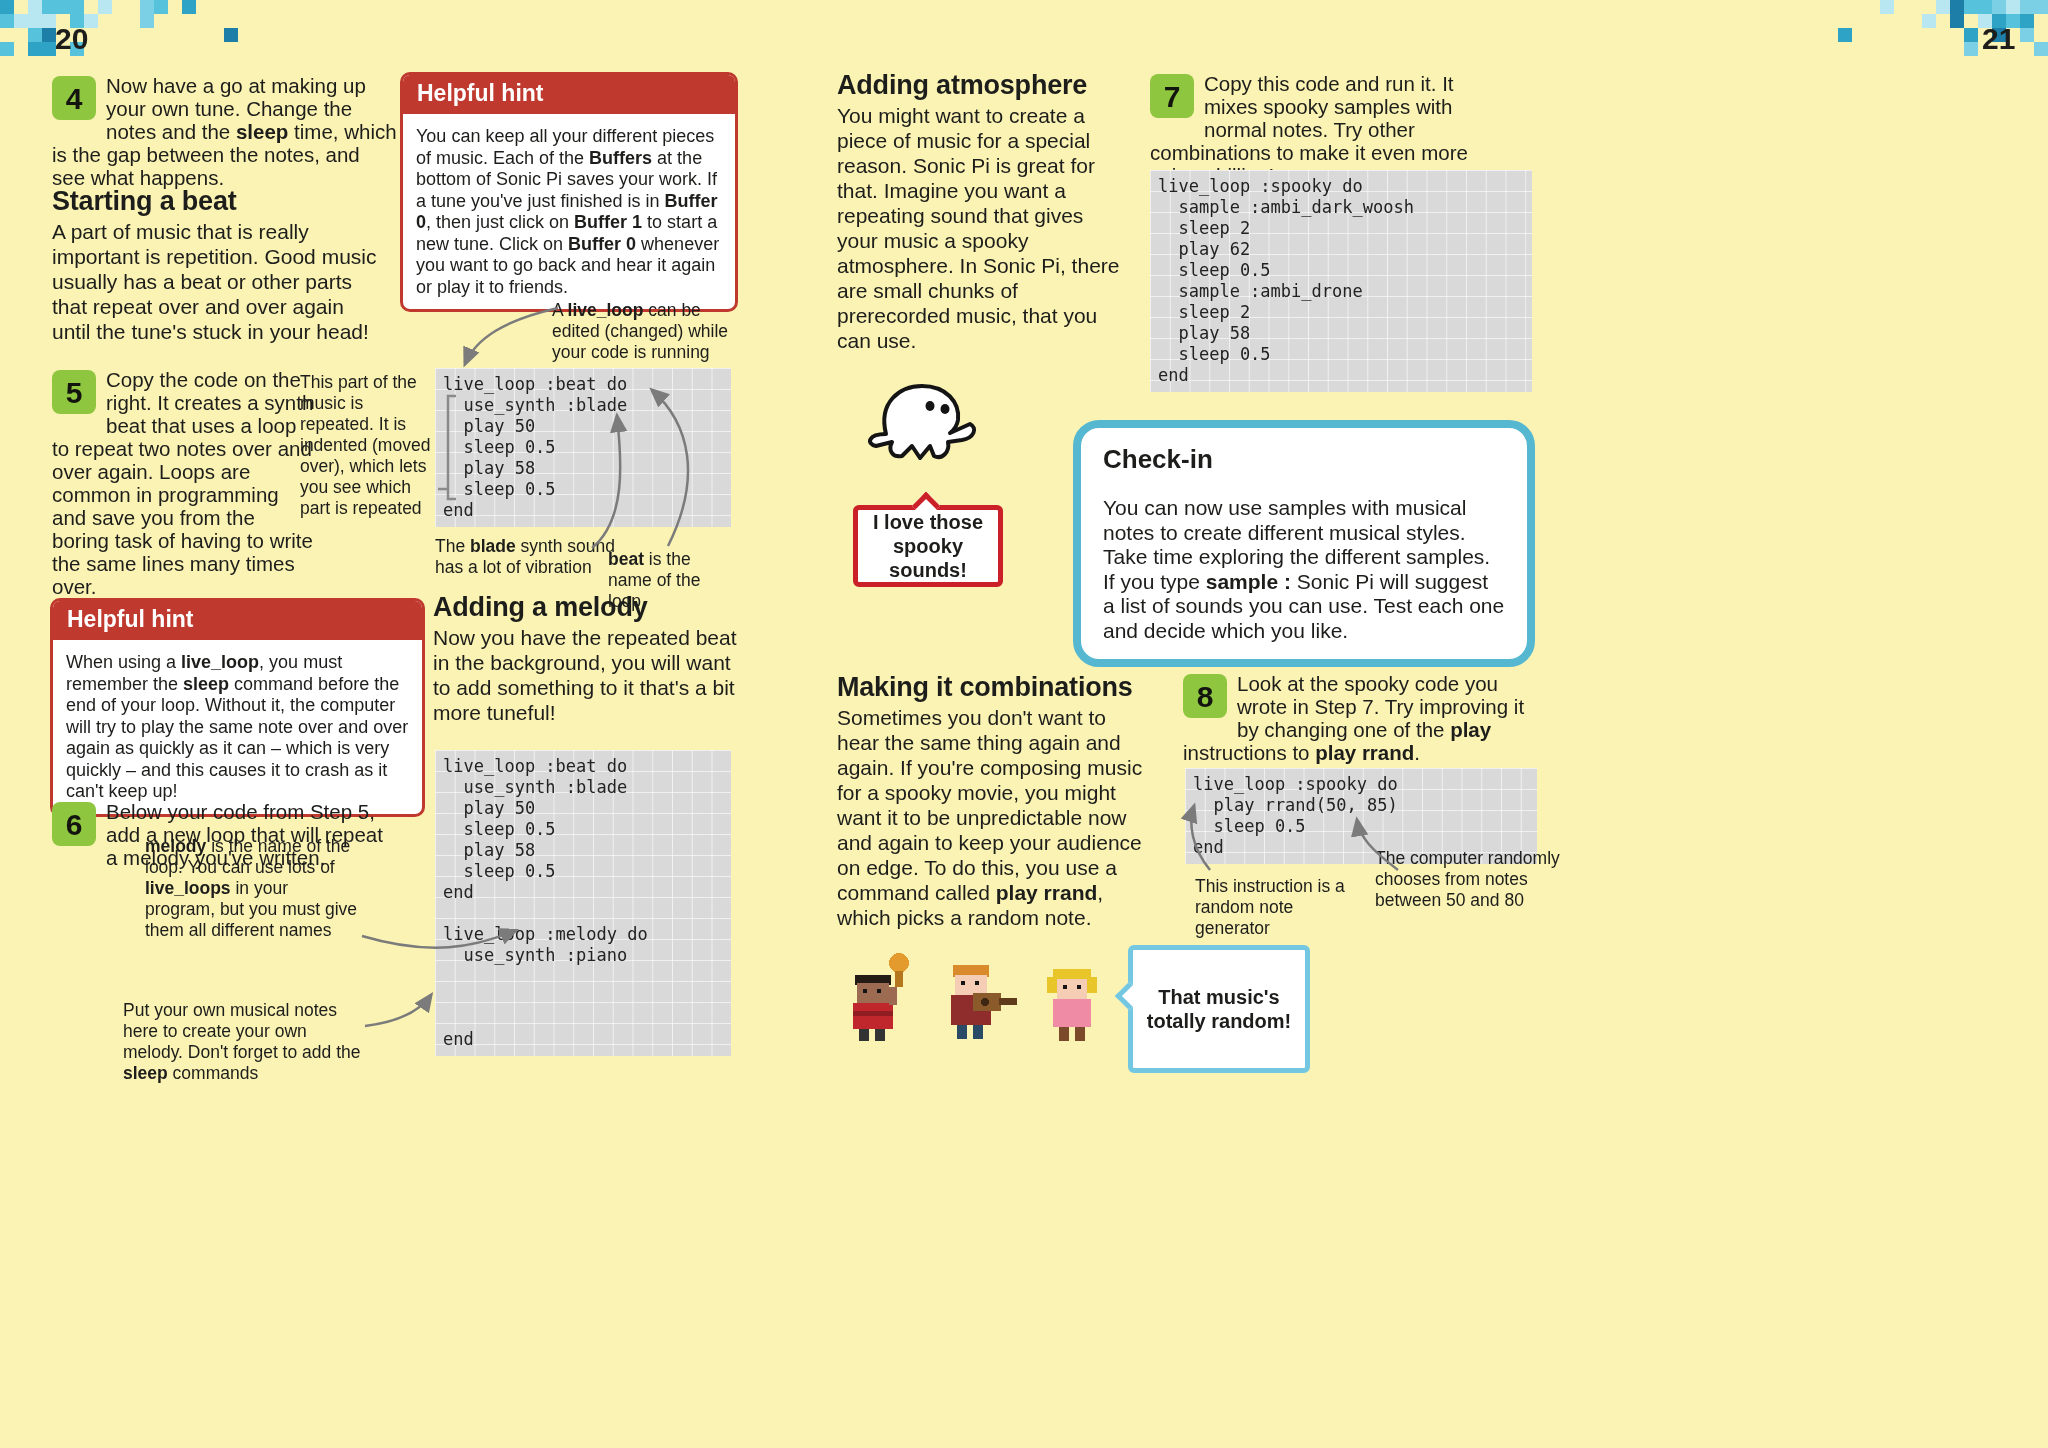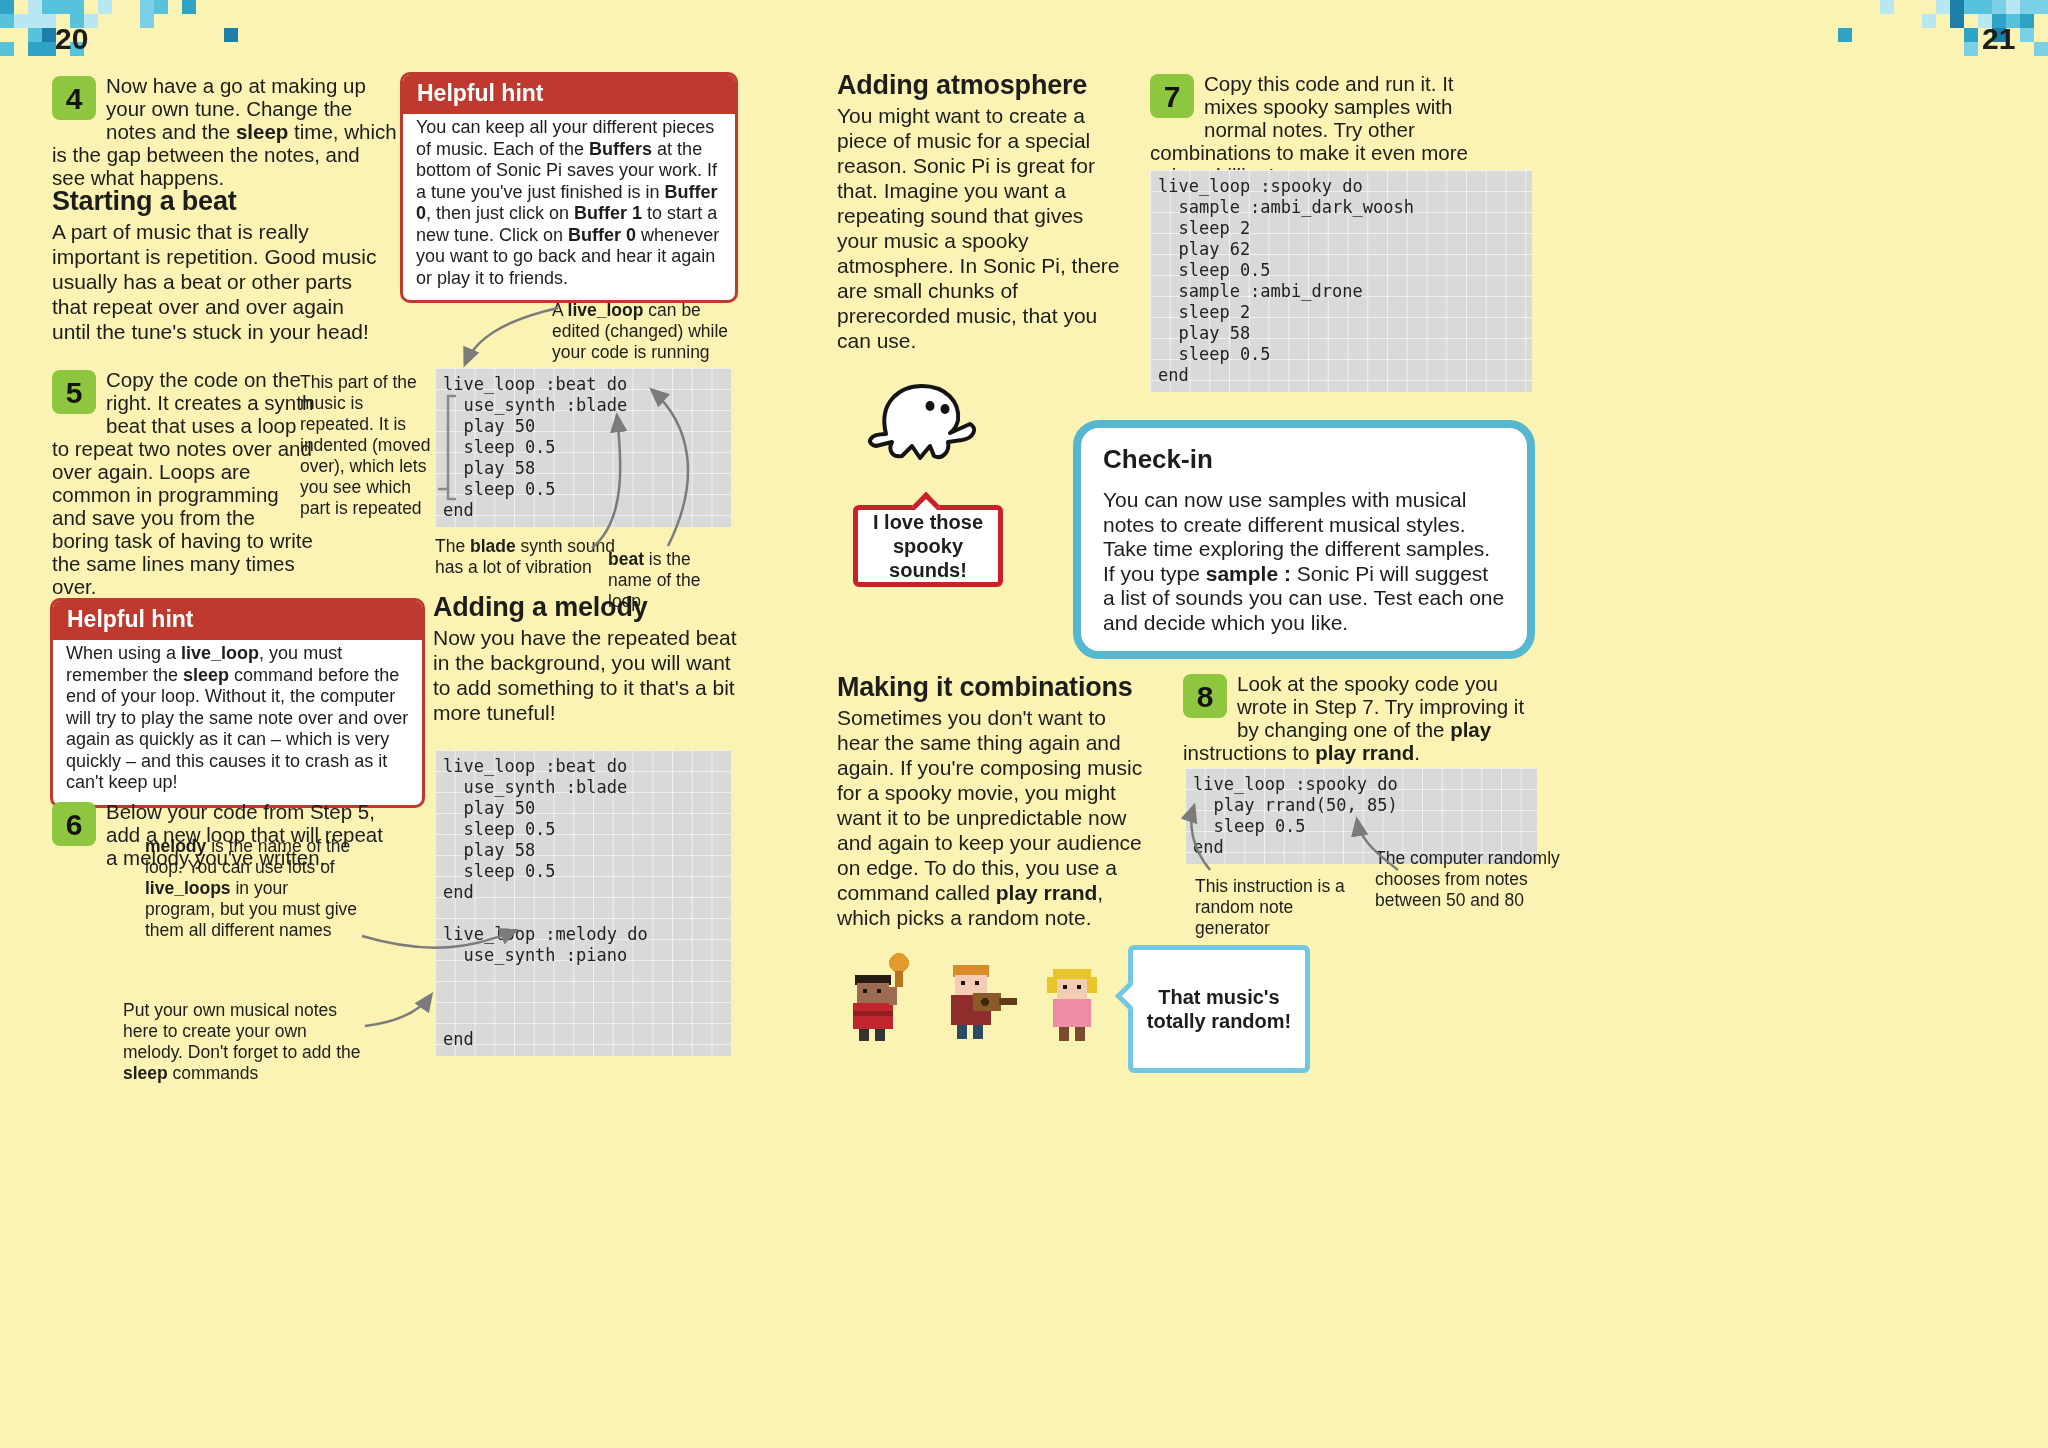--- a/index.html
+++ b/index.html
@@ -15,23 +15,23 @@
            font-size:30px;font-weight:bold;display:flex;align-items:center;justify-content:center;
            margin:2px 10px 2px 0;color:#14140f}
   .ann{font-size:17.5px;line-height:21px}
   .code{font-family:"DejaVu Sans Mono","Liberation Mono",monospace;font-size:17px;line-height:21px;
         background-color:var(--code-bg,#d9d9d9);
         background-image:linear-gradient(rgba(255,255,255,.6) 1px,transparent 1px),
                          linear-gradient(90deg,rgba(255,255,255,.6) 1px,transparent 1px);
         background-size:19.75px 21px;padding:6px 8px;white-space:pre;color:#222}
   .hint{background:#fff;border:3px solid var(--hint-red,#c0392f);border-radius:10px;overflow:hidden}
   .hint-title{background:var(--hint-red,#c0392f);color:#fff;font-weight:bold;font-size:23px;padding:5px 14px 7px}
-  .hint-body{padding:3px 13px 11px;font-size:18px;line-height:21.5px}
+  .hint-body{padding:12px 13px 11px;font-size:18px;line-height:21.5px}
   .checkin{background:#fff;border:8px solid var(--checkin-teal,#55b7d0);border-radius:26px;padding:16px 22px}
-  .checkin-title{font-size:26px;font-weight:bold;margin-bottom:13px}
+  .checkin-title{font-size:26px;font-weight:bold;margin-bottom:21px}
   .checkin-body{font-size:21px;line-height:24.5px}
   .bubble{background:#fff;font-weight:bold;text-align:center;display:flex;align-items:center;justify-content:center;
           font-size:20px;line-height:24px;padding:10px}
   .bubble.red{border:5px solid var(--bubble-red,#cb2027);border-radius:6px}
   .bubble.blue{border:5px solid var(--bubble-blue,#74c7e0);border-radius:6px}
   .tail{position:absolute;width:20px;height:20px;background:#fff}
   .red .tail{top:-14px;left:58px;transform:rotate(45deg);border-left:5px solid var(--bubble-red,#cb2027);border-top:5px solid var(--bubble-red,#cb2027)}
   .blue .tail{left:-14px;top:36px;transform:rotate(45deg);border-left:5px solid var(--bubble-blue,#74c7e0);border-bottom:5px solid var(--bubble-blue,#74c7e0)}
   .overlay{position:absolute;left:0;top:0;pointer-events:none}
   .arr{fill:none;stroke:#7b7b7b;stroke-width:2.5;marker-end:url(#ah)}

